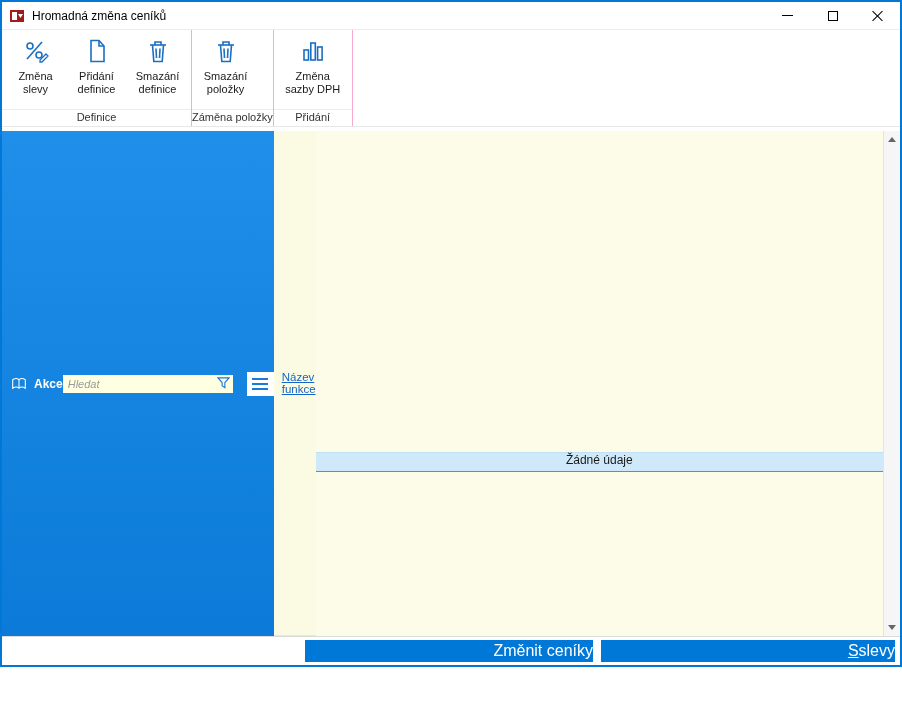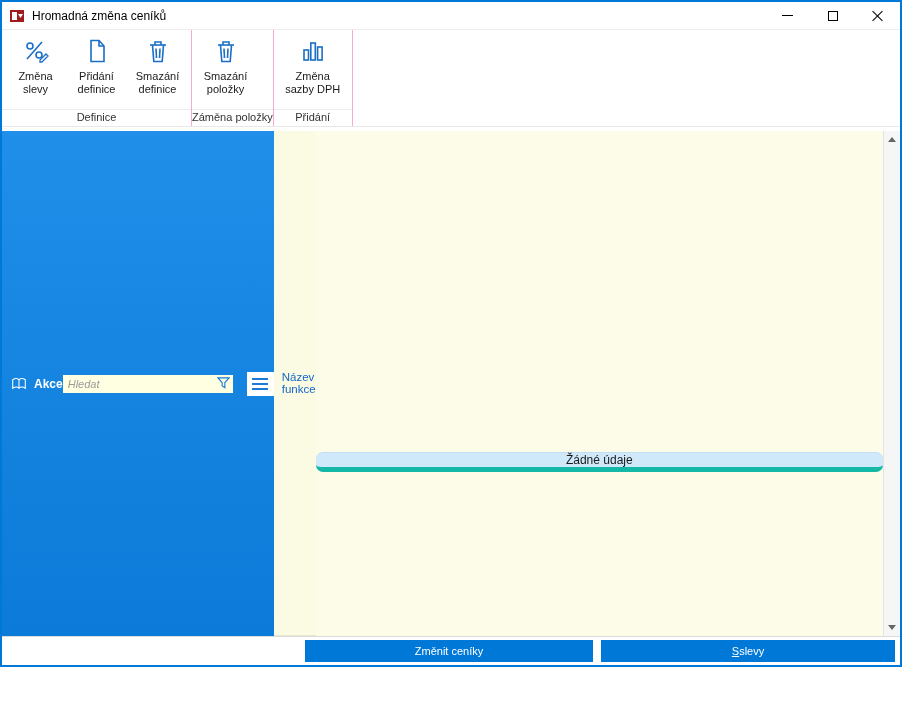--- a/index.html
+++ b/index.html
@@ -93,50 +93,51 @@
     display:flex; flex-direction:column; align-items:center; justify-content:center;
     gap:3px; cursor:default;
   }
   .menu-btn span { display:block; width:16px; height:2px; background:#1a7ad8; }
 
   .col-header {
     flex:0 0 20px;
     background:#fbfbe4; color:#1566c8; font-size:11.5px;
     display:flex; align-items:center; padding-left:8px;
     border-bottom:1px solid #e9e9d2;
+    text-decoration:underline;
   }
 
   .list-area { flex:1; background:#fcfce8; position:relative; }
   .empty-band {
     position:absolute; left:0; right:0; top:321px; height:20px;
     background:#cfe9fb;
-    border-top:1px solid #c0e0f5; border-bottom:5px solid #14b8a6;
-    display:flex; align-items:center; justify-content:center;
-    font-size:12px; color:#1a1a1a;border-radius:7px;
+    border-top:1px solid #c0e0f5; border-bottom:1px solid #14b8a6;
+    display:flex; align-items:flex-start; justify-content:center;
+    font-size:12px; color:#1a1a1a;
   }
 
   
   .scrollbar {
     flex:0 0 17px; display:flex; flex-direction:column;
     background:#f6f6f6; border-left:1px solid #e4e4e4;
   }
   .sb-arrow { flex:0 0 17px; display:flex; align-items:center; justify-content:center; background:#f6f6f6; }
   .sb-track { flex:1; }
   .tri-up { width:0; height:0; border-left:4px solid transparent; border-right:4px solid transparent; border-bottom:5px solid #666; }
   .tri-down { width:0; height:0; border-left:4px solid transparent; border-right:4px solid transparent; border-top:5px solid #666; }
 
   
   .footer {
     flex:0 0 29px; background:#fff; position:relative;
     border-top:1px solid #dcdcdc;
   }
   .btn {
     position:absolute; top:3px; height:22px;
-    background:#0078d7; color:#fff; font-size:11px;
-    display:flex; align-items:center; justify-content:center;
+    background:#0078d7; color:#fff; font-size:16px;
+    display:flex; align-items:center; justify-content:flex-end;
     cursor:default;
   }
   .btn-apply { left:303px; width:288px; }
   .btn-cancel { left:599px; width:294px; }
   .accel { text-decoration:underline; }
 
   svg { display:block; }
 </style>
 </head>
 <body>

